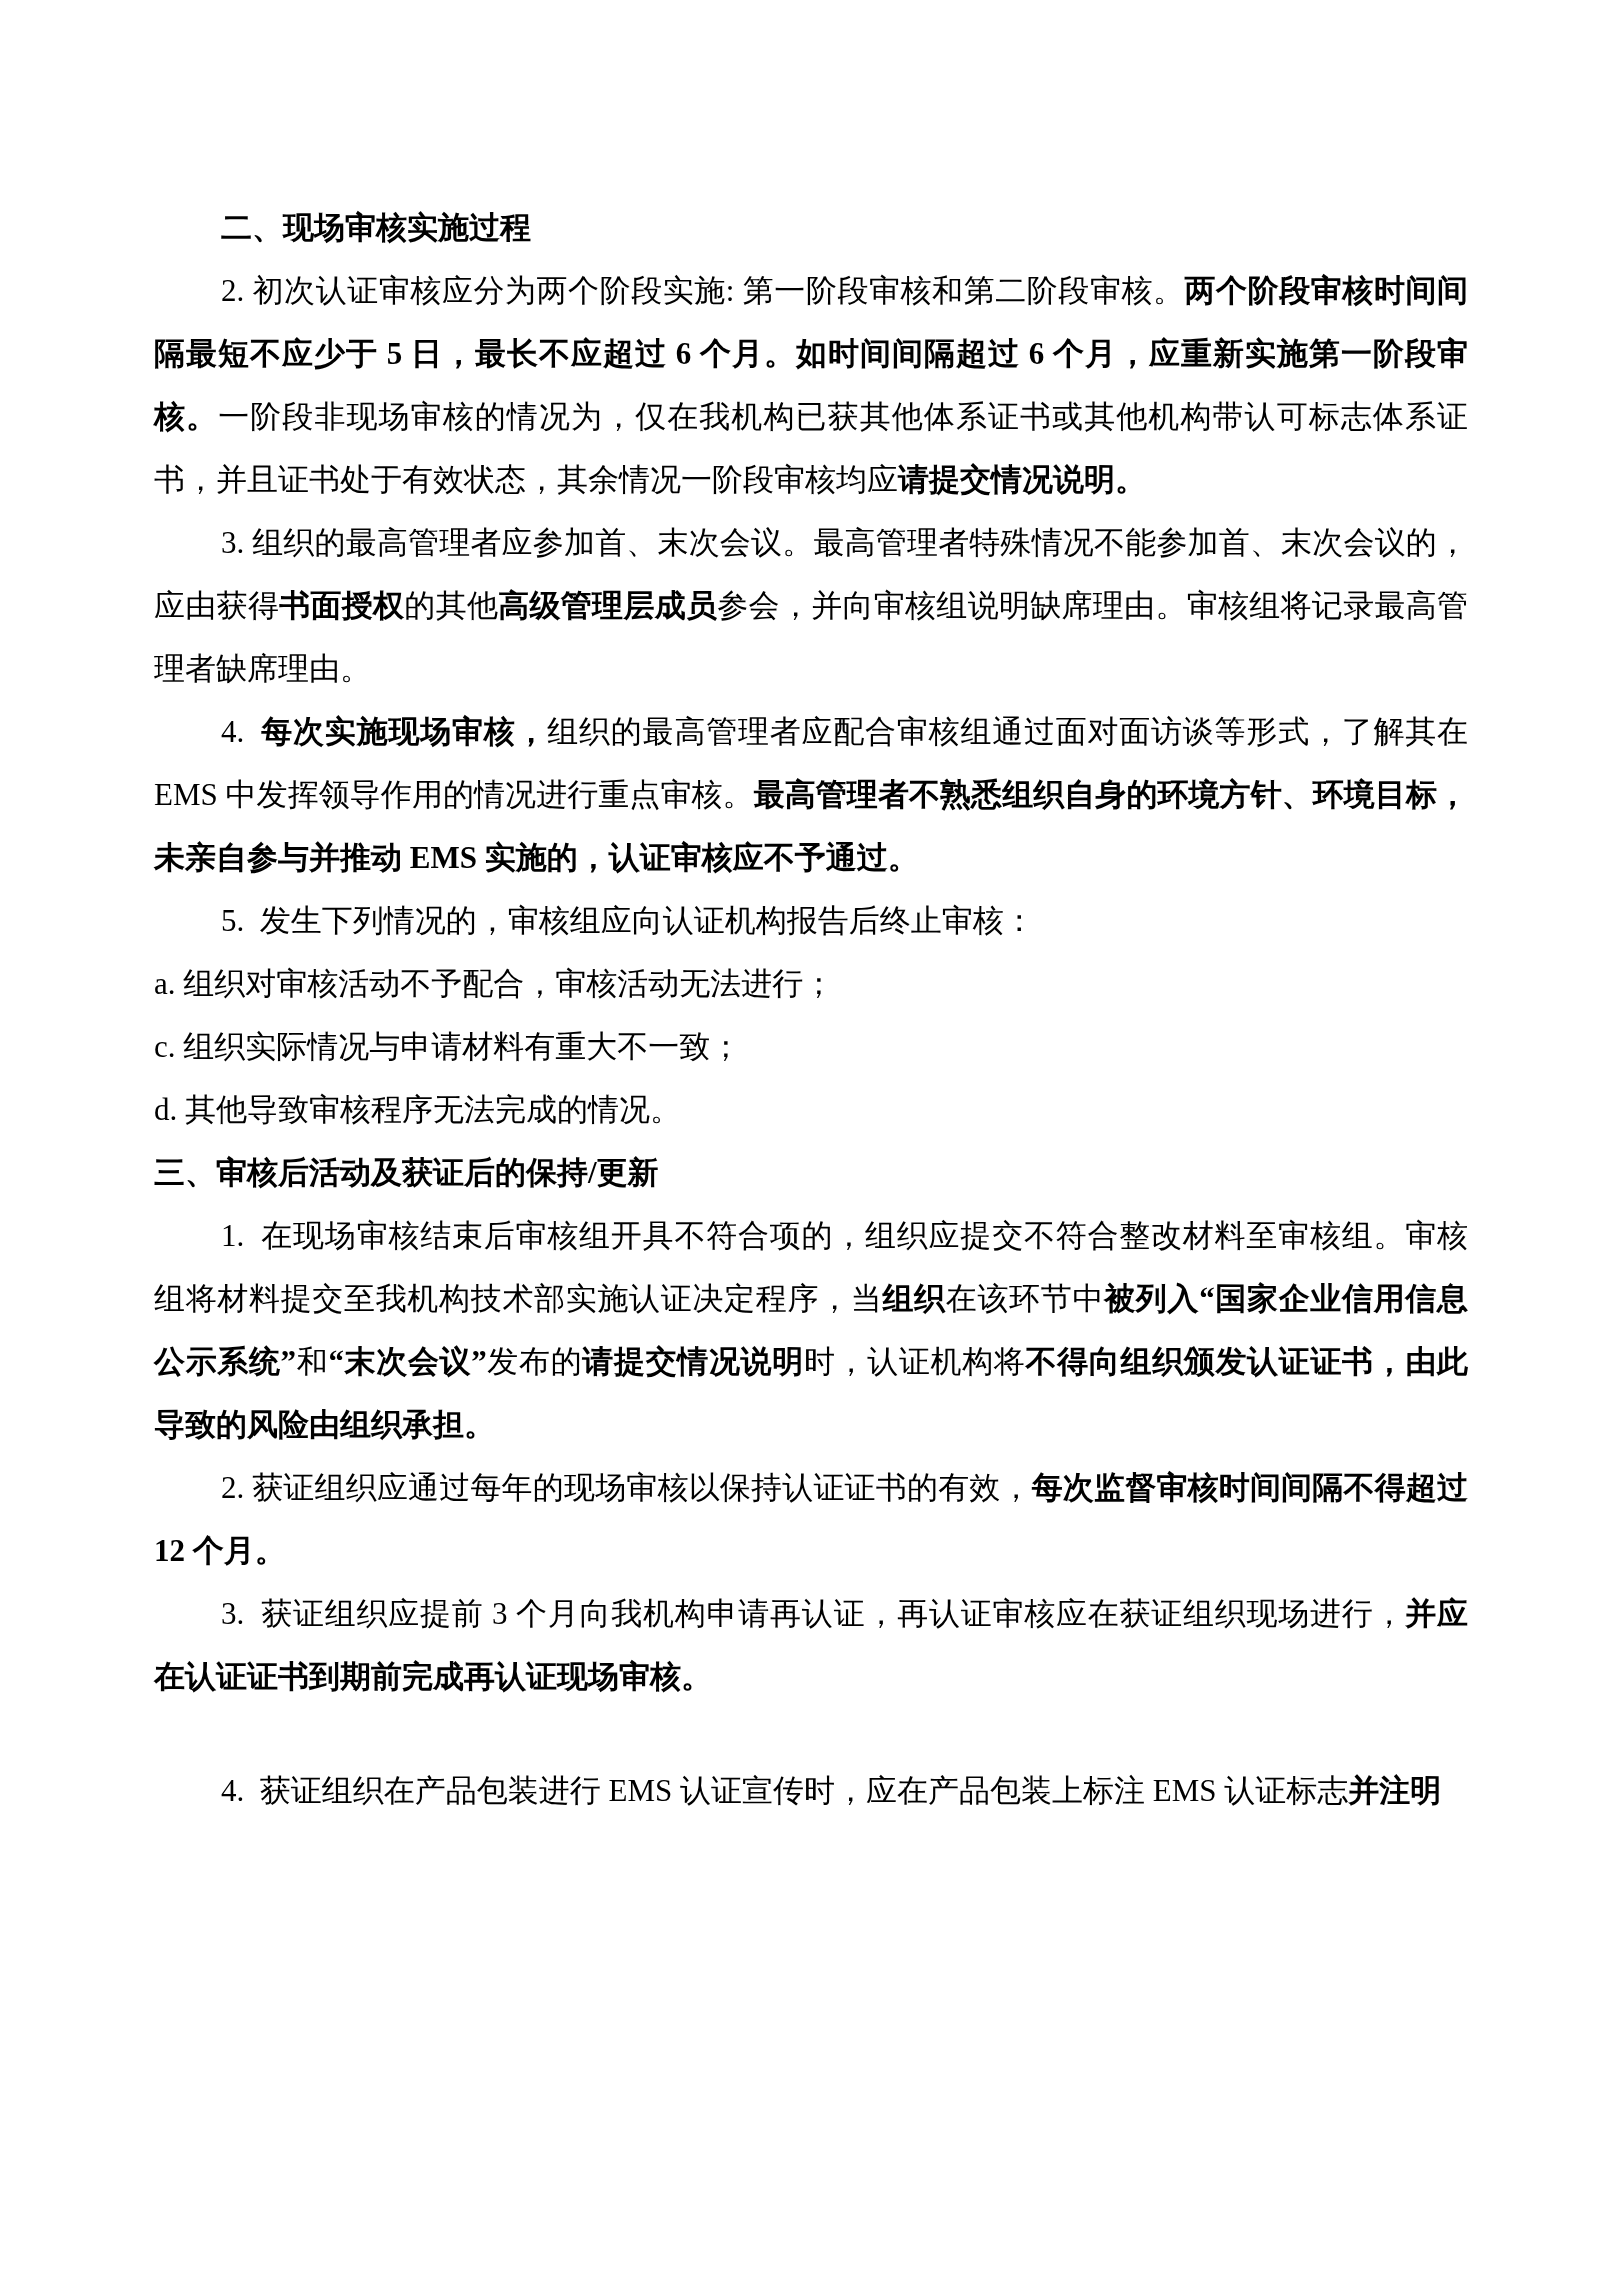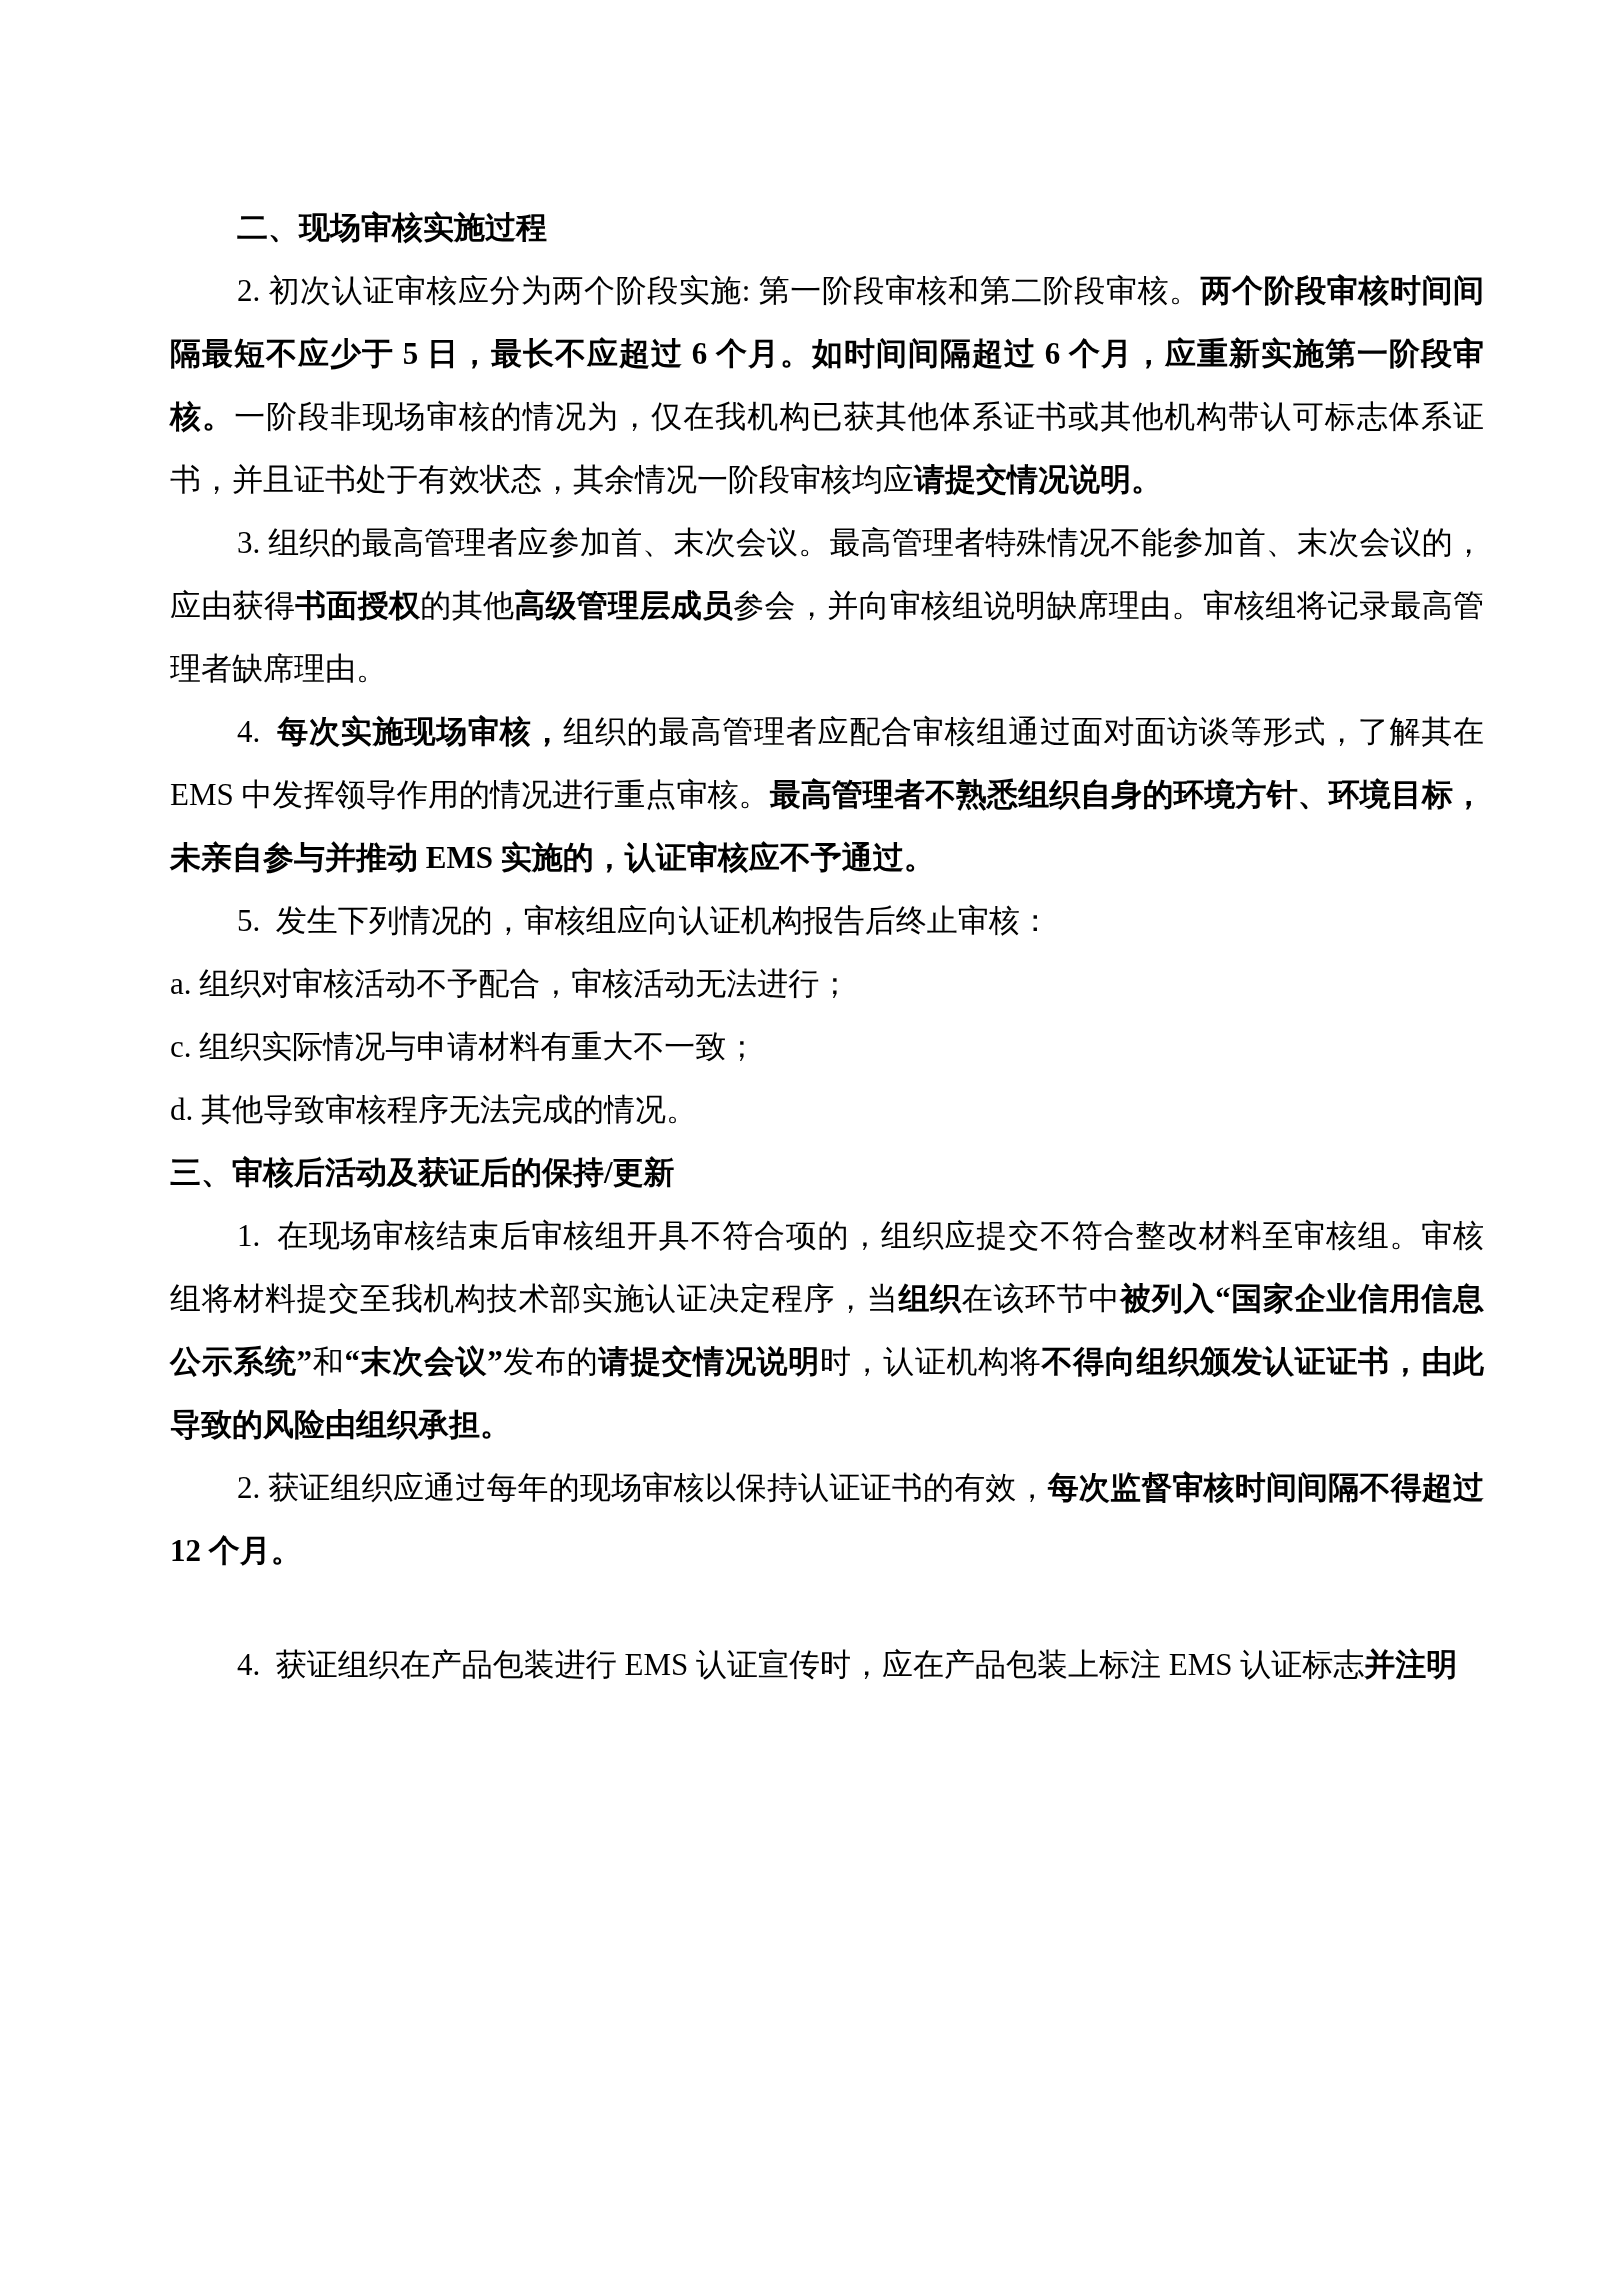--- a/index.html
+++ b/index.html
@@ -9,21 +9,21 @@
   }
   .page {
     position: relative;
     width: 1621px;
     height: 2293px;
     background: #ffffff;
     overflow: hidden;
   }
   .content {
     position: absolute;
-    left: 170px;
+    left: 154px;
     top: 196px;
     width: 1314px;
     color: #000000;
     font-family: "Liberation Serif", "DejaVu Serif", serif;
     font-size: 31px;
     line-height: 63px;
     text-align: justify;
   }
   p.blk {
     margin: 0;
@@ -45,16 +45,17 @@
       <p class="blk para"><span>2. 初次认证审核应分为两个阶段实施: 第一阶段审核和第二阶段审核。</span><b>两个阶段审核时间间隔最短不应少于 5 日，最长不应超过 6 个月。如时间间隔超过 6 个月，应重新实施第一阶段审核。</b><span>一阶段非现场审核的情况为，仅在我机构已获其他体系证书或其他机构带认可标志体系证书，并且证书处于有效状态，其余情况一阶段审核均应</span><b>请提交情况说明。</b></p>
       <p class="blk para"><span>3. 组织的最高管理者应参加首、末次会议。最高管理者特殊情况不能参加首、末次会议的，应由获得</span><b>书面授权</b><span>的其他</span><b>高级管理层成员</b><span>参会，并向审核组说明缺席理由。审核组将记录最高管理者缺席理由。</span></p>
       <p class="blk para"><span>4.&nbsp; </span><b>每次实施现场审核，</b><span>组织的最高管理者应配合审核组通过面对面访谈等形式，了解其在 EMS 中发挥领导作用的情况进行重点审核。</span><b>最高管理者不熟悉组织自身的环境方针、环境目标，未亲自参与并推动 EMS 实施的，认证审核应不予通过。</b></p>
       <p class="blk para"><span>5.&nbsp; 发生下列情况的，审核组应向认证机构报告后终止审核：</span></p>
       <p class="blk sub"><span>a. 组织对审核活动不予配合，审核活动无法进行；</span></p>
       <p class="blk sub"><span>c. 组织实际情况与申请材料有重大不一致；</span></p>
       <p class="blk sub"><span>d. 其他导致审核程序无法完成的情况。</span></p>
       <p class="blk h2-flush"><b>三、审核后活动及获证后的保持/更新</b></p>
       <p class="blk para"><span>1.&nbsp; 在现场审核结束后审核组开具不符合项的，组织应提交不符合整改材料至审核组。审核组将材料提交至我机构技术部实施认证决定程序，当</span><b>组织</b><span>在该环节中</span><b>被列入“国家企业信用信息公示系统”</b><span>和</span><b>“末次会议”</b><span>发布的</span><b>请提交情况说明</b><span>时，认证机构将</span><b>不得向组织颁发认证证书，由此导致的风险由组织承担。</b></p>
       <p class="blk para"><span>2. 获证组织应通过每年的现场审核以保持认证证书的有效，</span><b>每次监督审核时间间隔不得超过 12 个月。</b></p>
+      <p class="blk para"><span>3.&nbsp; 获证组织应提前 3 个月向我机构申请再认证，再认证审核应在获证组织现场进行，</span><b>并应在认证证书到期前完成再认证现场审核。</b></p>
       <p class="blk para gap-before"><span>4.&nbsp; 获证组织在产品包装进行 EMS 认证宣传时，应在产品包装上标注 EMS 认证标志</span><b>并注明</b></p>
     </div>
 </div>
 
 
 </body></html>

